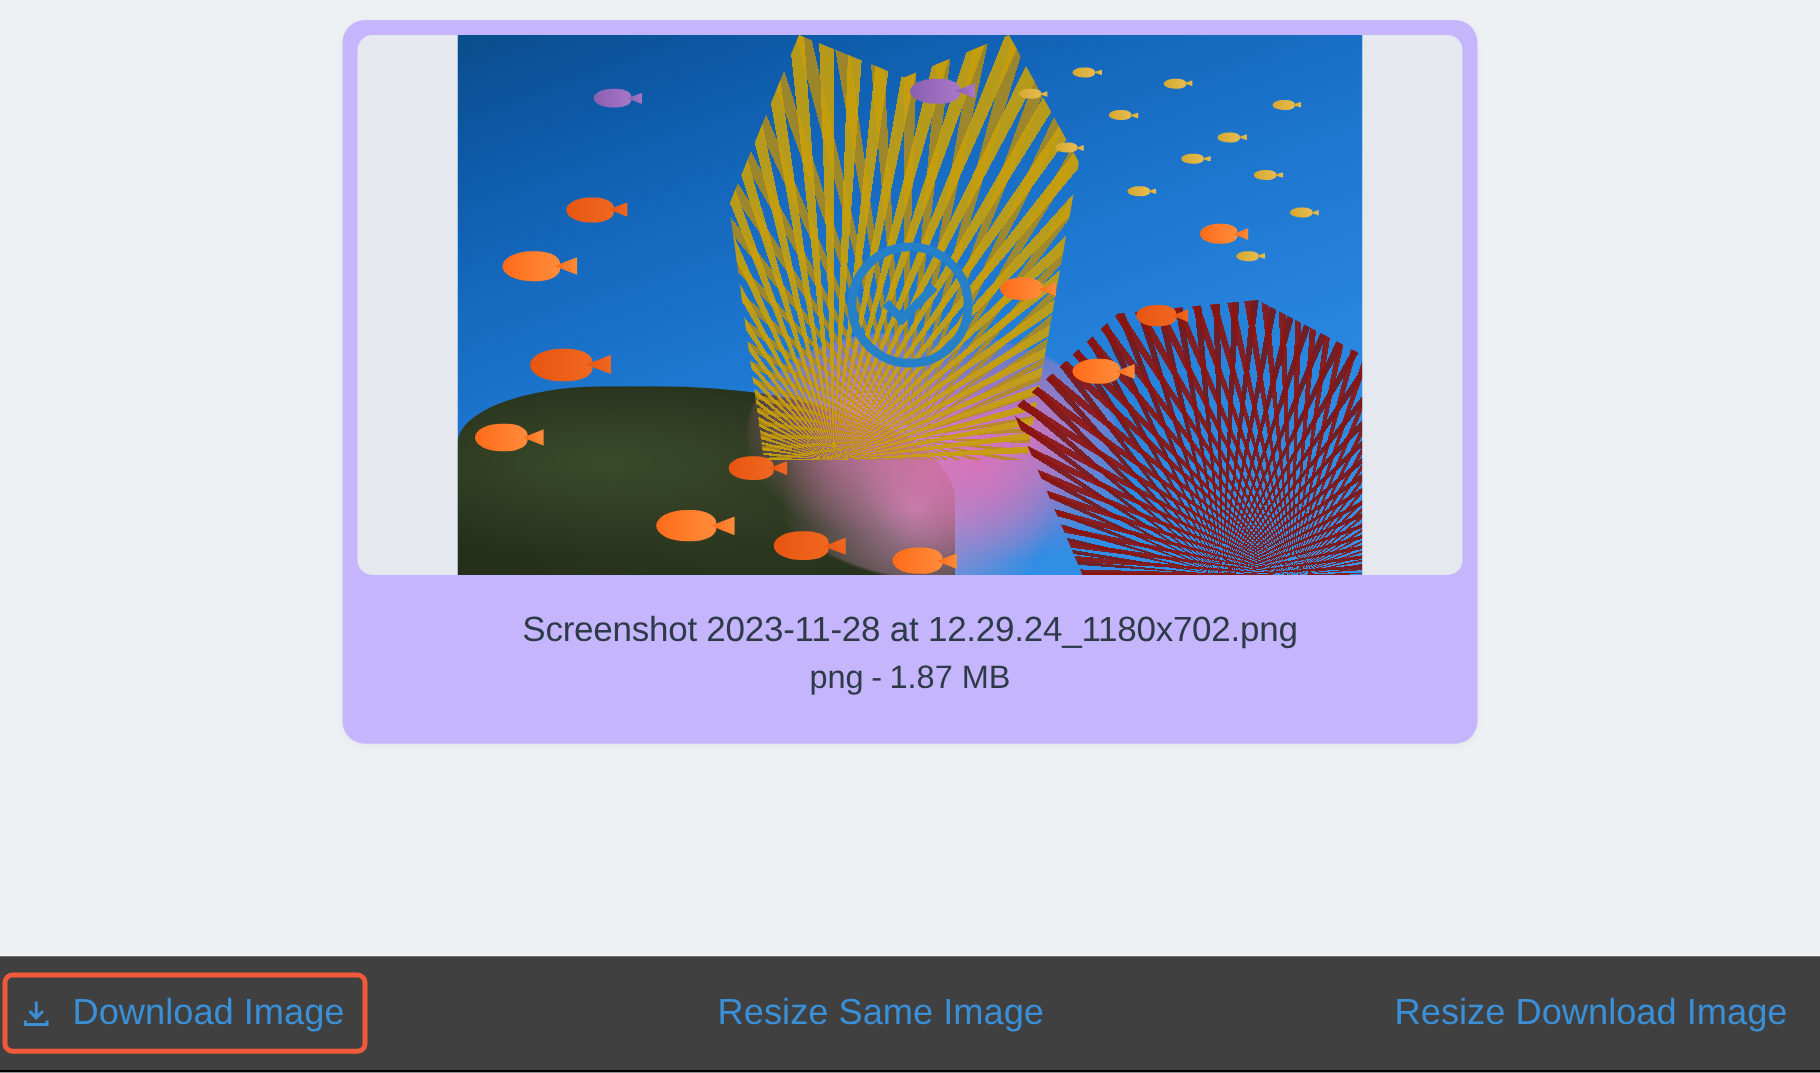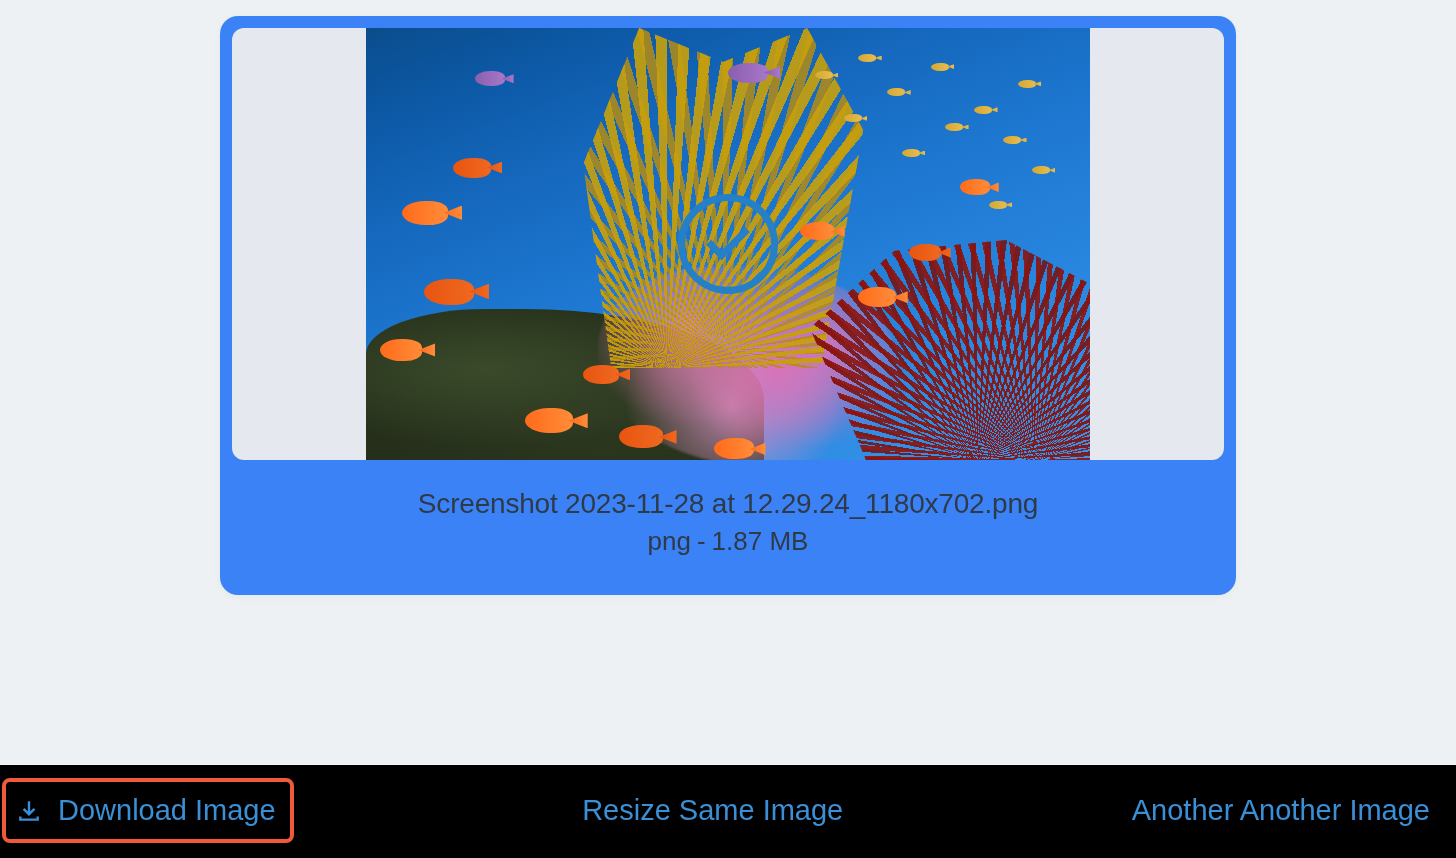--- a/index.html
+++ b/index.html
@@ -19,23 +19,23 @@
     
     .main-area {
       flex: 1;
       display: flex;
       align-items: flex-start;
       justify-content: center;
       padding-top: 16px;
     }
     
     .card {
-      background: #3b82f6;
+      background: #c4b5fd;
       border-radius: 18px;
-      width: 1016px;
+      width: 908px;
       padding: 12px 12px 38px 12px;
       box-shadow: 0 2px 8px rgba(0,0,0,0.04);
     }
     
     .image-preview {
       background: #e5e8ef;
       border-radius: 12px;
       height: 432px;
       display: flex;
       align-items: center;
@@ -208,21 +208,21 @@
       font-weight: 400;
       margin-top: 6px;
       color: #2e3a48;
     }
     
     .meta-sep {
       margin: 0 6px;
     }
     
     .bottom-bar {
-      background: #000000;
+      background: #404040;
       height: 94px;
       border-top: 1px solid #f5f5f5;
       border-bottom: 2px solid #000;
       display: flex;
       align-items: center;
       justify-content: space-between;
       padding: 0 26px 0 0;
     }
     
     .action-link {
@@ -320,15 +320,15 @@
       <svg viewBox="0 0 24 24">
         <path d="M12 3 L12 15 M7 10 L12 15 L17 10 M4 17 L4 20 L20 20 L20 17"></path>
       </svg>
     </span>
     <span>Download Image</span>
   </div>
   <div class="action-link">
     <span>Resize Same Image</span>
   </div>
   <div class="action-link">
-    <span>Another Another Image</span>
+    <span>Resize Download Image</span>
   </div>
 </div>
 
 </body></html>

